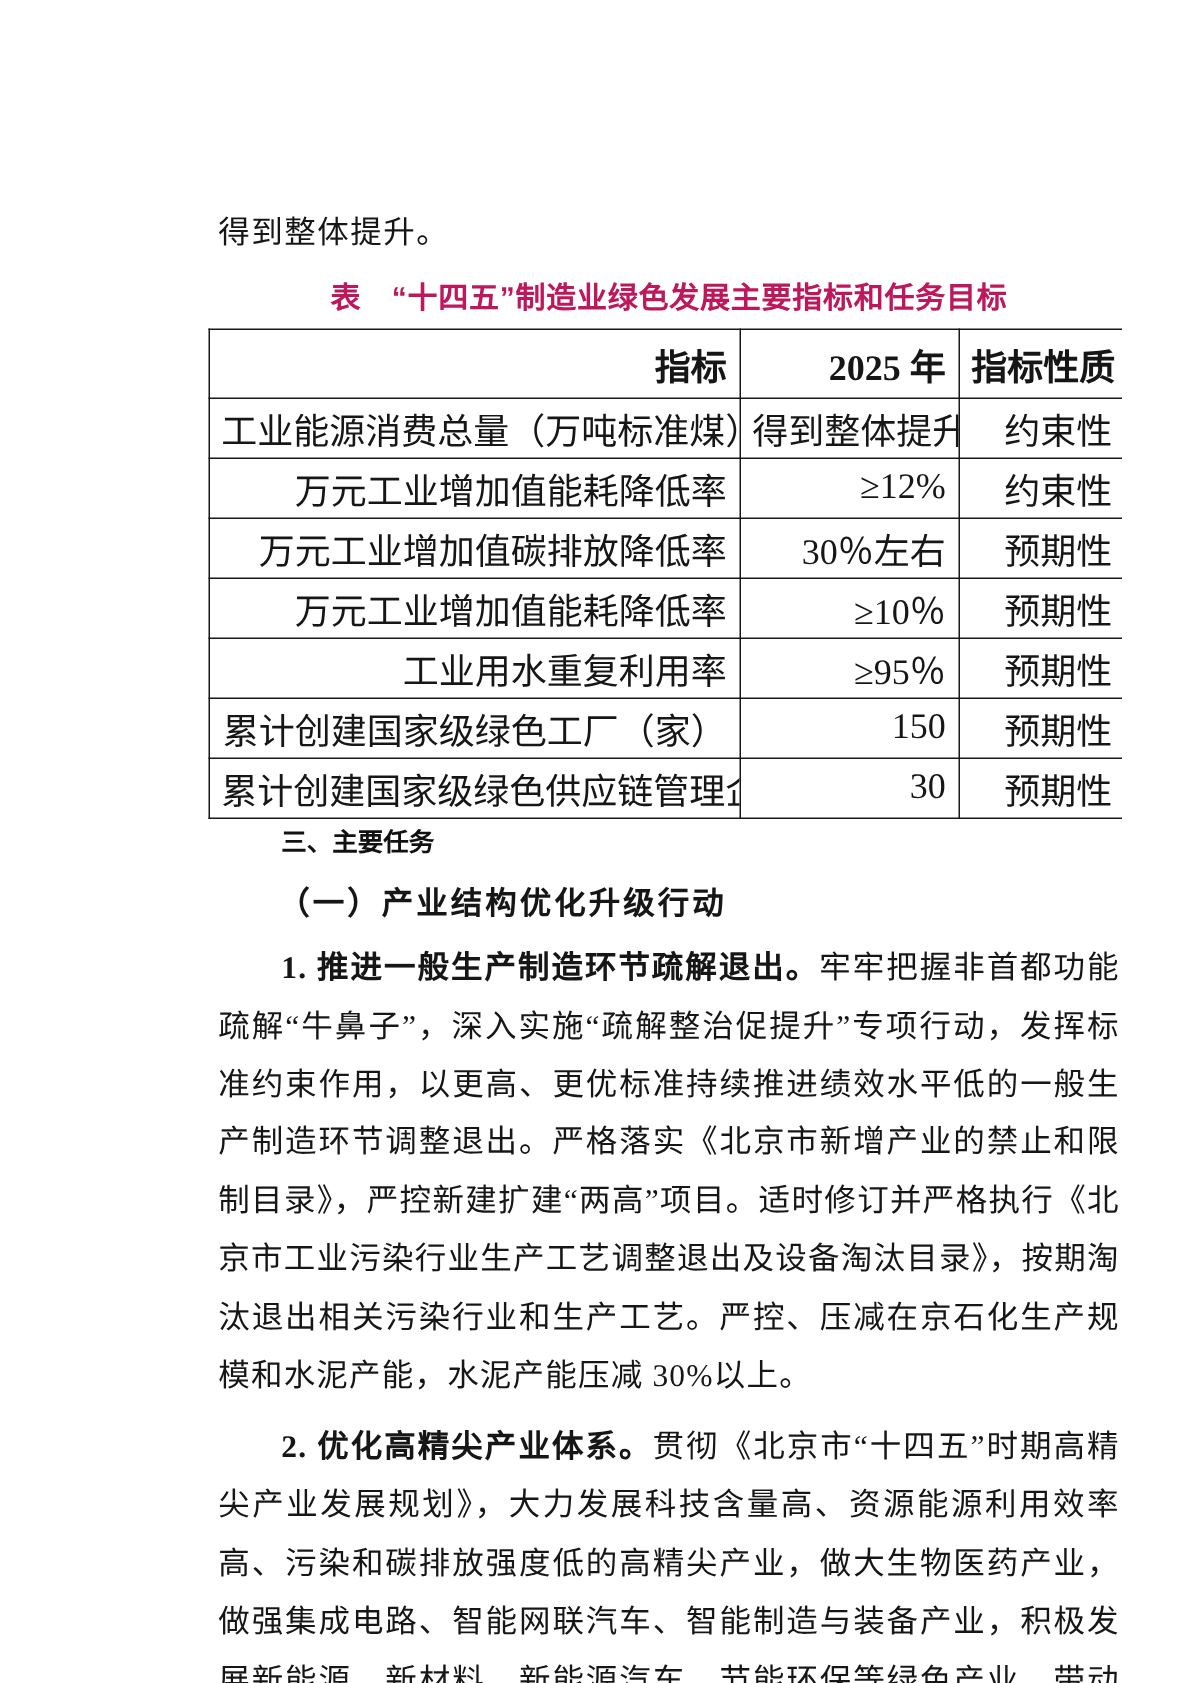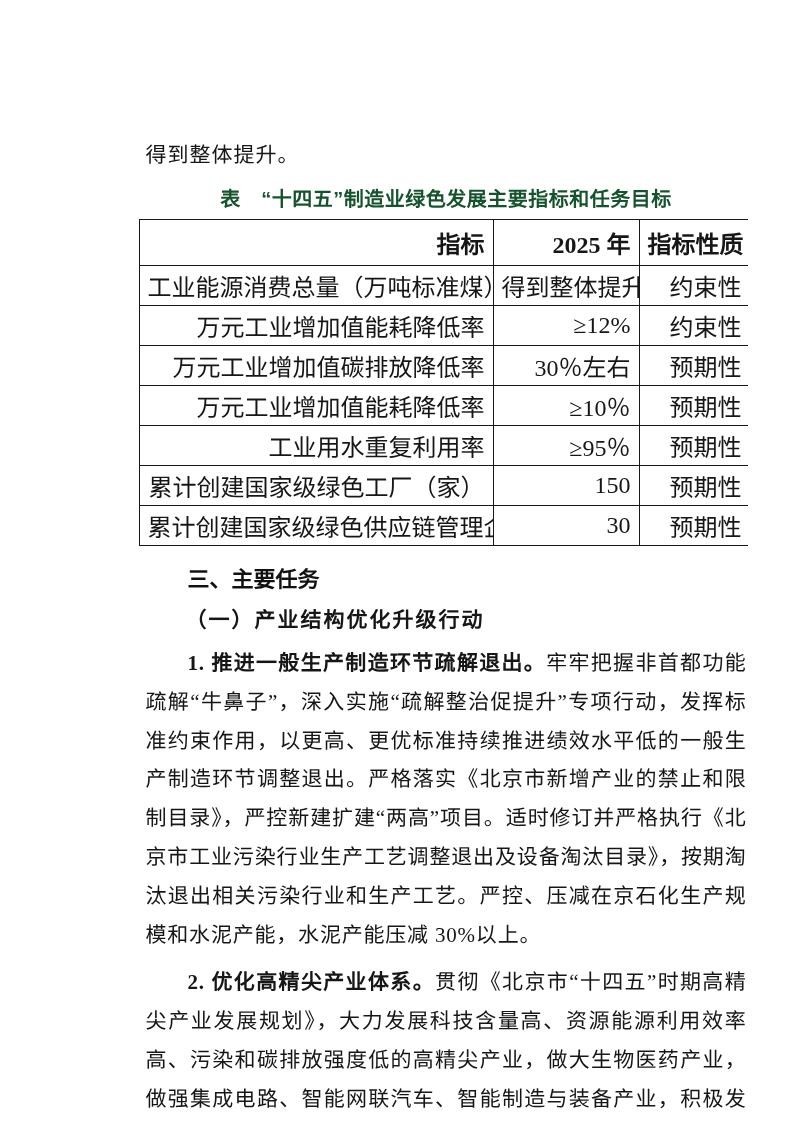--- a/index.html
+++ b/index.html
@@ -27,21 +27,21 @@
     letter-spacing: 1px;
   }
   .table-title {
     margin: 10px 0 6px 0;
     text-align: center;
     font-family: "Liberation Sans", "DejaVu Sans", sans-serif;
     font-weight: bold;
     font-size: 20px;
     line-height: 28px;
     letter-spacing: 0.5px;
-    color: #14532d;
+    color: #be185d;
   }
   table.targets {
     width: 611px;
     margin-left: -7px;
     border-collapse: collapse;
     table-layout: fixed;
   }
   table.targets th, table.targets td {
     border: 1.5px solid #181818;
     font-size: 24px;
@@ -54,24 +54,24 @@
   table.targets th {
     font-weight: bold;
     padding: 5px 8px;
     height: 33px;
   }
   table.targets td { height: 25px; font-weight: normal; }
   col.c1 { width: 354px; }
   col.c2 { width: 146px; }
   col.c3 { width: 111px; }
   .section-heading {
-    margin: 19px 0 0 42px;
+    margin: 1px 0 0 42px;
     font-family: "Liberation Sans", "DejaVu Sans", sans-serif;
     font-weight: bold;
-    font-size: 22px;
+    font-size: 17px;
     line-height: 30px;
     color: #111;
   }
   .sub-heading {
     margin: 10px 0 0 40px;
     font-size: 21px;
     line-height: 30px;
     letter-spacing: 2px;
     font-weight: bold;
   }

